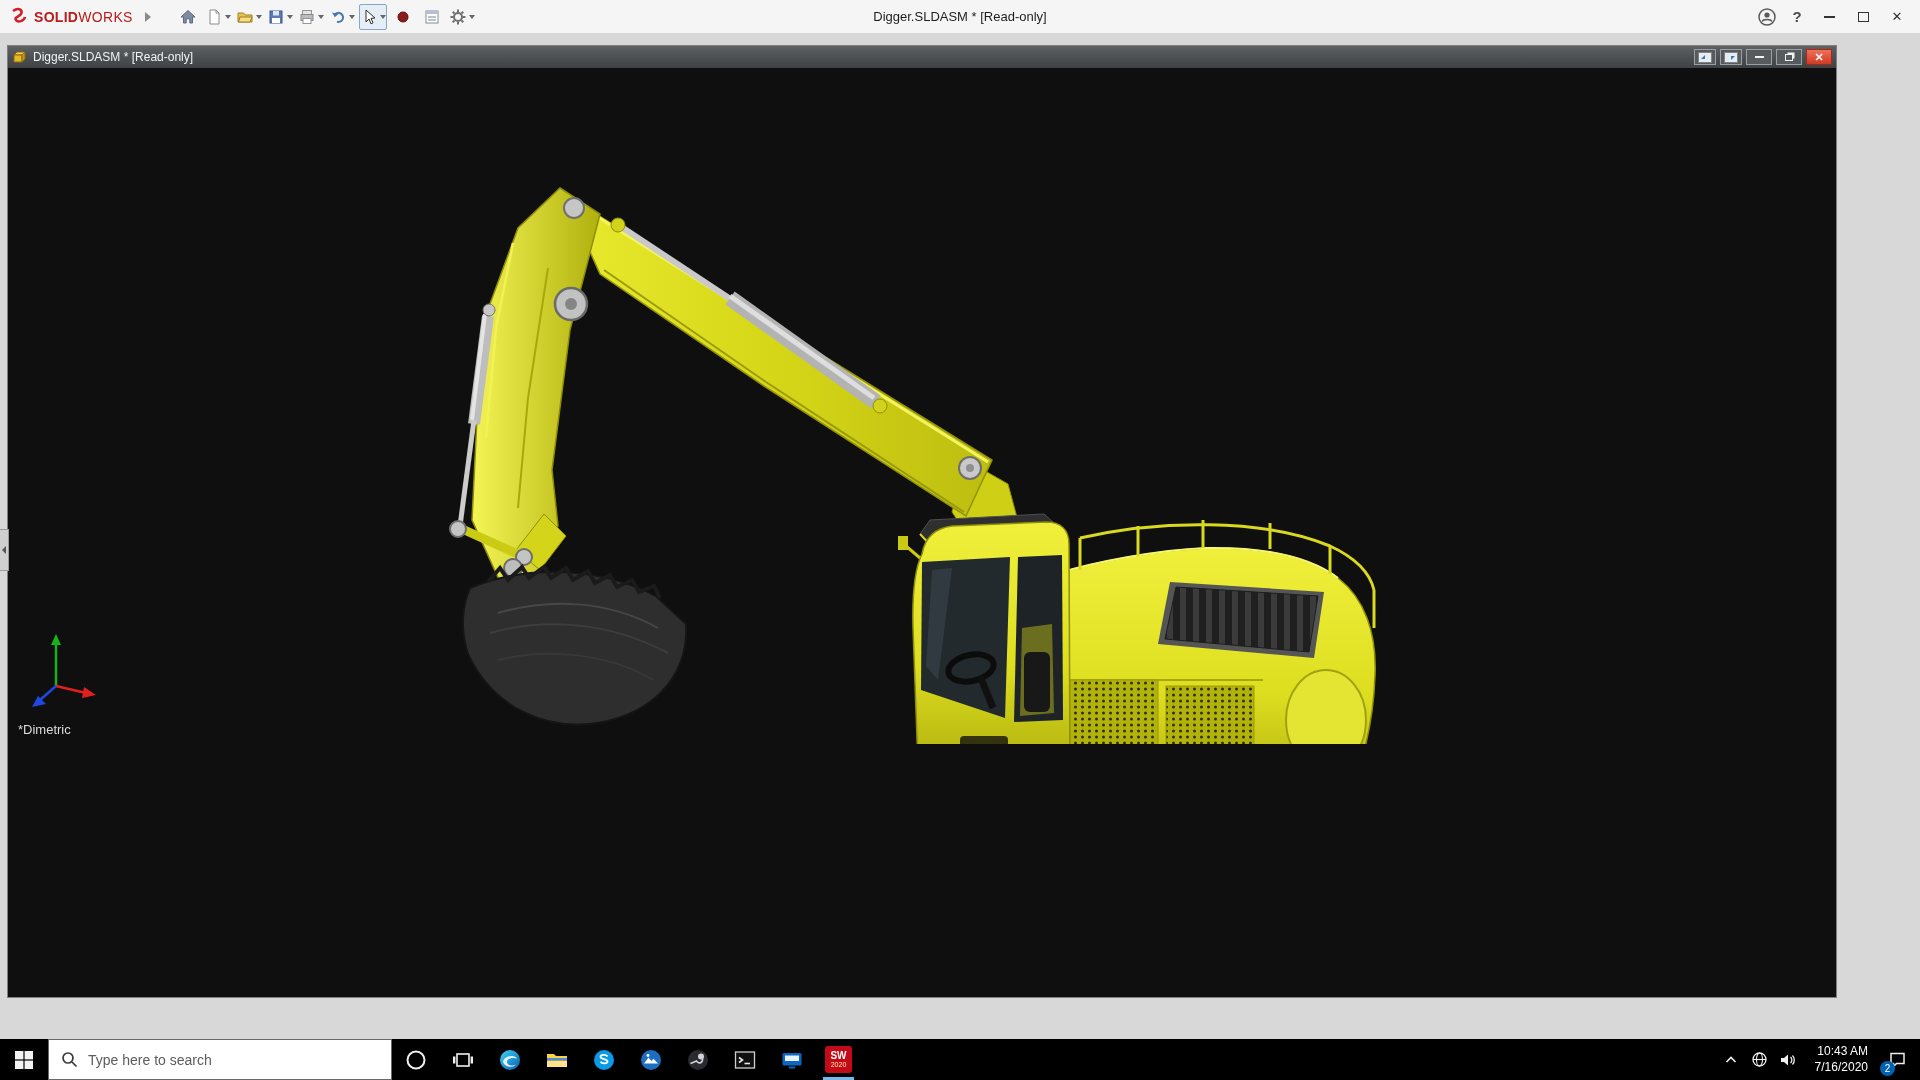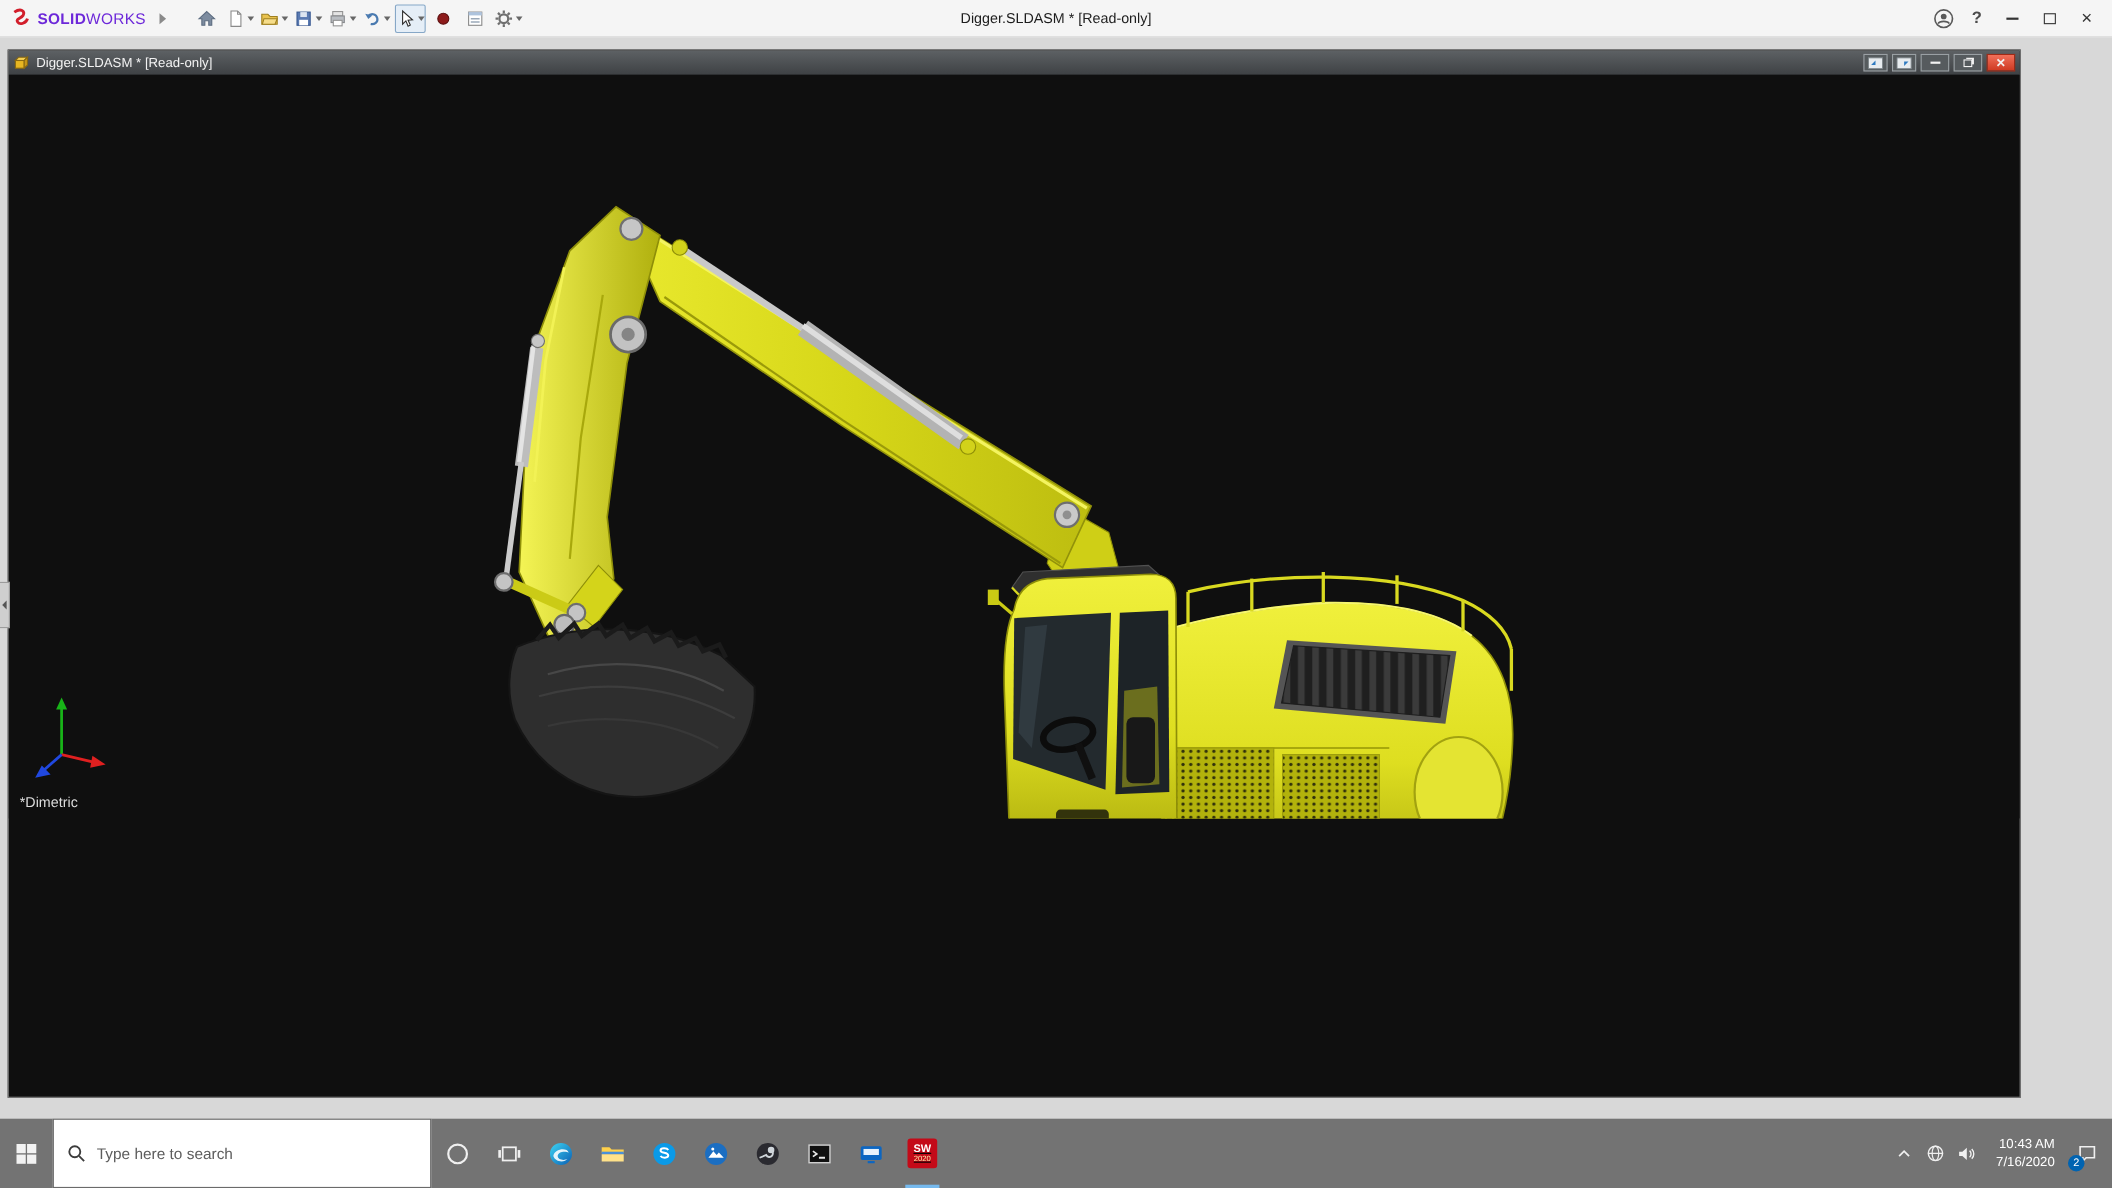--- a/index.html
+++ b/index.html
@@ -5,21 +5,21 @@
   * { margin:0; padding:0; box-sizing:border-box; }
   html,body { width:1920px; height:1080px; overflow:hidden;
               font-family:"Liberation Sans", sans-serif; background:#d8d8d8; }
   .screen { position:relative; width:1920px; height:1080px; }
 
   
   .topbar { position:absolute; top:0; left:0; width:1920px; height:34px;
             background:#f5f5f5; border-bottom:1px solid #d7d7d7;
             display:flex; align-items:center; z-index:30; }
   .brand { display:flex; align-items:center; gap:4px; padding-left:8px; }
-  .brand-text { font-size:14px; letter-spacing:.3px; color:#6d28d9; }
+  .brand-text { font-size:14px; letter-spacing:.3px; color:#b91c1c; }
   .brand-text b { font-weight:bold; }
   .brand-sep { width:0; height:0; margin-left:8px;
                border-left:6px solid #8a8a8a; border-top:5px solid transparent;
                border-bottom:5px solid transparent; }
   .qat { display:flex; align-items:center; margin-left:24px; gap:3px; }
   .tool-btn { height:26px; min-width:26px; display:flex; align-items:center;
               justify-content:center; border:1px solid transparent; border-radius:2px; }
   .tool-btn.selected { border:1px solid #86a7c7; background:#e5eef7; }
   .caret { width:0; height:0; border-top:4px solid #666;
            border-left:3.5px solid transparent; border-right:3.5px solid transparent;
@@ -57,30 +57,30 @@
   .doc-min { width:9px; height:2px; background:#f2f2f2; }
   .doc-restore { width:8px; height:7px; border:1.3px solid #f2f2f2; box-shadow:2px -2px 0 -0.5px #f2f2f2; }
 
   
   .viewport { position:relative; width:1828px; height:676px; background:#0f0f0f; overflow:hidden; }
   .model-svg { position:absolute; inset:0; }
   .triad { position:absolute; left:14px; bottom:32px; }
   .view-label { position:absolute; left:10px; bottom:7px; color:#dcdcdc; font-size:13px; }
 
   
-  .taskbar { position:absolute; left:0; bottom:0; width:1920px; height:63px;
-             background:#737373; display:flex; align-items:stretch; z-index:40;justify-content:space-between; }
+  .taskbar { position:absolute; left:0; bottom:0; width:1920px; height:41px;
+             background:#000000; display:flex; align-items:stretch; z-index:40;justify-content:space-between; }
   .start-btn { width:48px; display:grid; place-items:center; }
   .searchbox { width:344px; background:#ffffff; border:1px solid #6a6a6a;
                display:flex; align-items:center; gap:10px; padding-left:12px; }
   .searchbox span { color:#5c5c5c; font-size:14px; }
   .task-btn { width:47px; display:grid; place-items:center; position:relative; }
   .task-btn .active-bar { position:absolute; bottom:0; left:8px; right:8px; height:3px; background:#76b9ed; }
   .sw-badge { width:27px; height:27px; background:#c40a18; border-radius:3px;
-              display:flex; flex-direction:column; align-items:center; justify-content:center;text-decoration:underline; }
+              display:flex; flex-direction:column; align-items:center; justify-content:center; }
   .sw-badge .sw { color:#fff; font-weight:bold; font-size:10px; line-height:10px; }
   .sw-badge .yr { color:#ffe9a8; font-size:7px; line-height:8px; }
   .tray { margin-left:auto; display:flex; align-items:center; gap:2px; padding-right:2px; }
   .tray-btn { width:26px; height:48px; display:grid; place-items:center; }
   .clock { width:72px; text-align:right; color:#fff; font-size:12px; line-height:1.3; padding-right:6px; }
   .action-btn { width:42px; height:48px; display:grid; place-items:center; position:relative; }
   .notif-badge { position:absolute; left:4px; bottom:8px; min-width:15px; height:15px;
                  background:#0063b1; border-radius:50%; color:#fff; font-size:10px;
                  display:grid; place-items:center; padding:0 2px; }
 </style>

